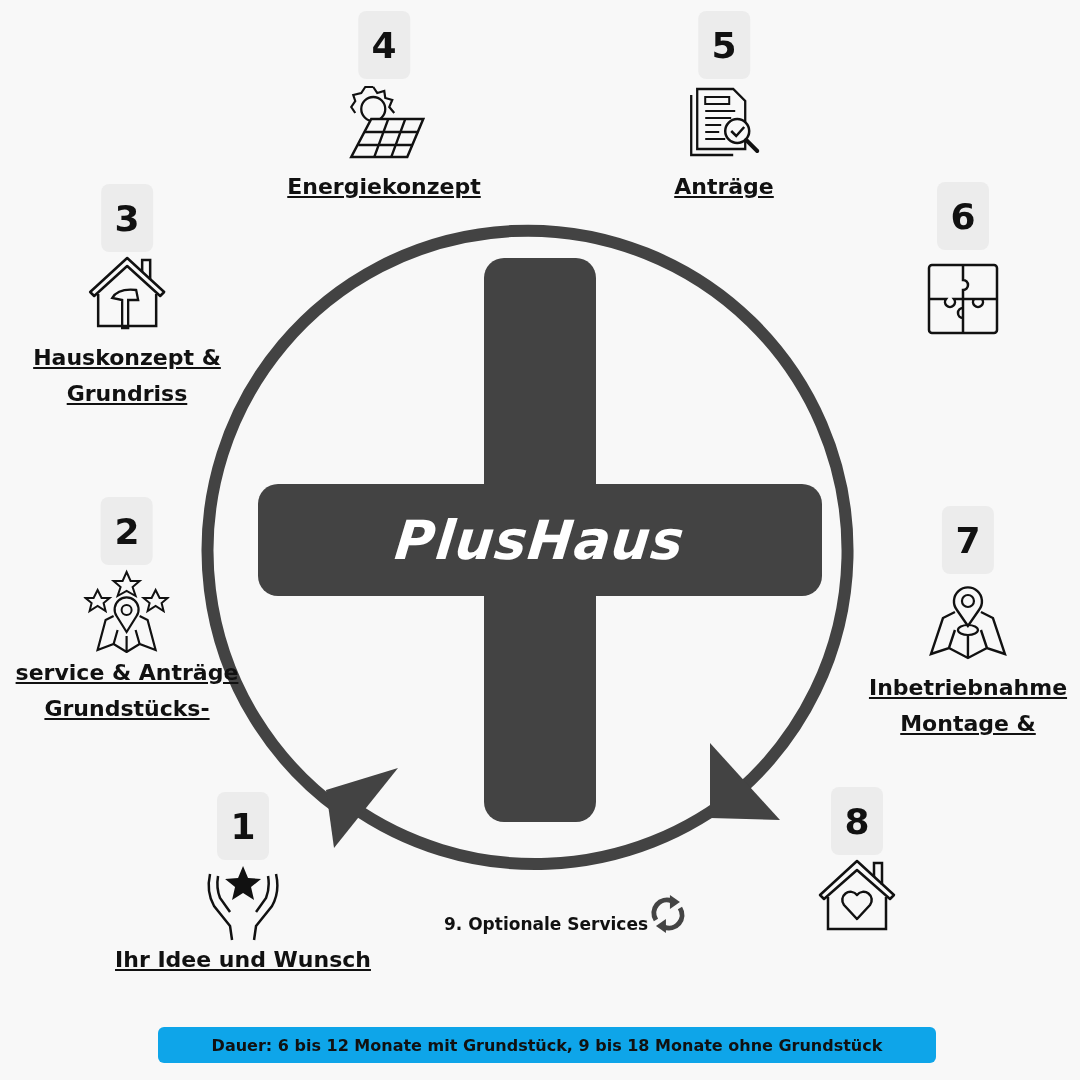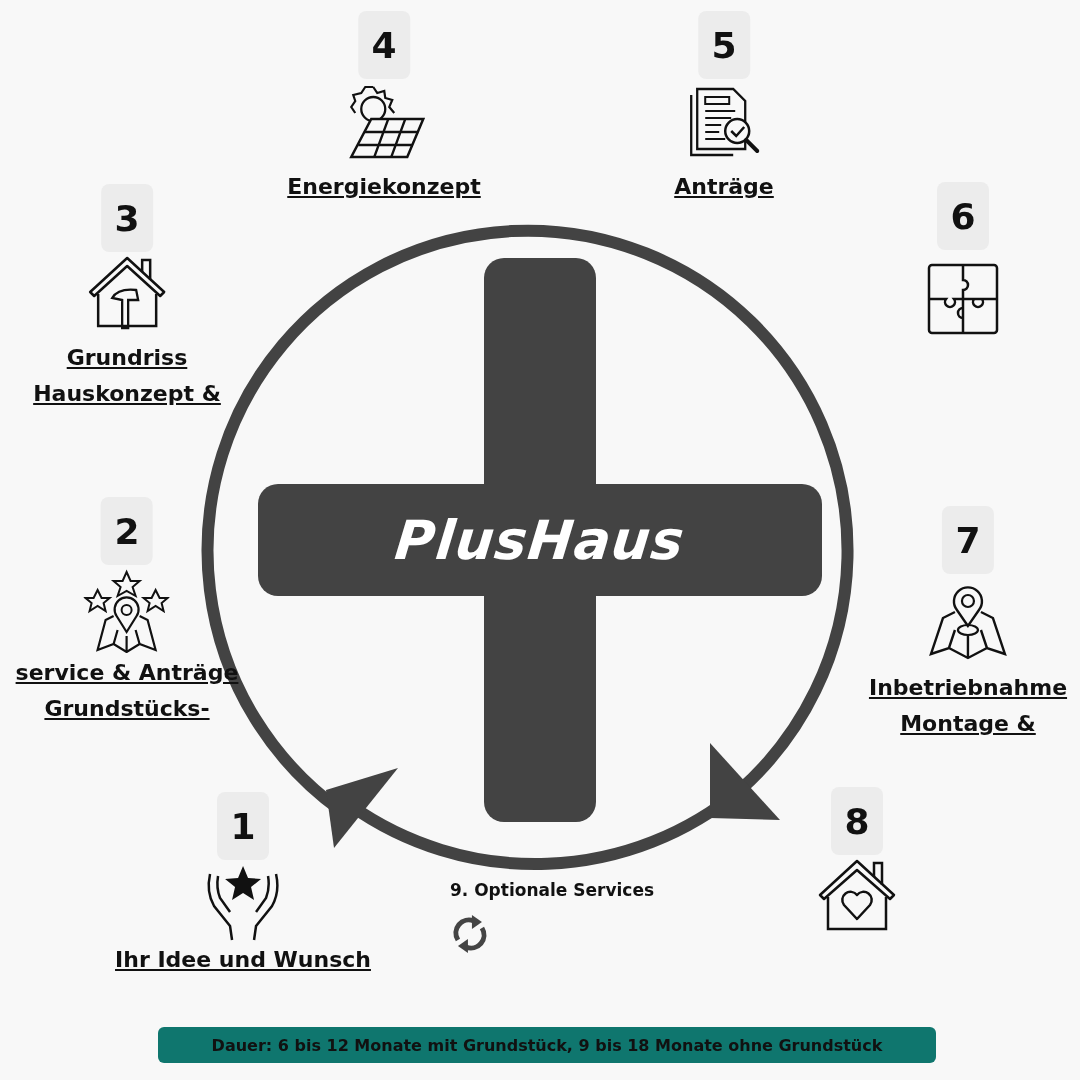--- a/index.html
+++ b/index.html
@@ -9,24 +9,24 @@
   .cross-v { position:absolute; left:484px; top:258px; width:112px; height:564px; background:#434343; border-radius:20px; }
   .cross-h { position:absolute; left:258px; top:484px; width:564px; height:112px; background:#434343; border-radius:20px; }
   .brand { position:absolute; left:258px; top:484px; width:564px; height:112px; display:flex; align-items:center; justify-content:center;
            color:#fff; font-family:"DejaVu Sans", sans-serif; font-weight:bold; font-style:italic; font-size:54px; letter-spacing:1px;
            transform:skewX(-6deg); }
   .step { position:absolute; display:flex; flex-direction:column; align-items:center; transform:translateX(-50%); }
   .num { width:52px; height:68px; background:#ececec; border-radius:8px; display:flex; align-items:center; justify-content:center;
          font-weight:bold; font-size:36px; color:#111; }
   .icon { width:86px; height:80px; margin-top:2px; }
   .label { font-weight:bold; font-size:22px; text-align:center; line-height:36px; white-space:nowrap;text-decoration:underline; }
-  .opt { position:absolute; left:552px; top:880px; transform:translateX(-50%); display:flex; flex-direction:column; align-items:flex-start; }
+  .opt { position:absolute; left:566px; top:880px; transform:translateX(-50%); display:flex; flex-direction:row; align-items:flex-end; }
   .opt-label { font-weight:bold; font-size:17px; white-space:nowrap; }
   .opt-icon { width:40px; height:40px; margin-top:14px; }
-  .footer { position:absolute; left:158px; top:1027px; width:778px; height:36px; background:#0f766e; border-radius:6px;
+  .footer { position:absolute; left:158px; top:1027px; width:778px; height:36px; background:#0ea5e9; border-radius:6px;
             display:flex; align-items:center; justify-content:center; font-weight:bold; font-size:16px; white-space:nowrap; }
 </style>
 </head>
 <body>
 
 <svg class="ring" viewBox="0 0 1080 1080">
   <path d="M 340 810 A 320 320 0 1 1 740 790" fill="none" stroke="#434343" stroke-width="12"></path>
   <path d="M 740 790 A 320 320 0 0 1 350 805" fill="none" stroke="#434343" stroke-width="12"></path>
   <polygon points="334,848 326,790 398,768" fill="#434343"></polygon>
   <polygon points="710,743 710,818 780,820" fill="#434343"></polygon>
@@ -64,22 +64,22 @@
 
 <div class="step" style="left:127px; top:184px;">
   <div class="num">3</div>
   <svg class="icon" viewBox="0 0 86 80">
     <path d="M6,38 L43,4 L80,38 L76,42 L43,12 L10,42 Z" fill="none" stroke="#111" stroke-width="2.5" stroke-linejoin="round"></path>
     <path d="M58,18 L58,6 L66,6 L66,26" fill="none" stroke="#111" stroke-width="2.5"></path>
     <path d="M14,40 L14,72 L72,72 L72,40" fill="none" stroke="#111" stroke-width="2.5"></path>
     <path d="M28,44 Q34,34 52,36 L54,46 L44,46 L44,74 L38,74 L38,46 Z" fill="none" stroke="#111" stroke-width="2.3"></path>
   </svg>
   <div class="label" style="margin-top:6px;">
+    <div>Hauskonzept &amp;</div>
     <div>Grundriss</div>
-    <div>Hauskonzept &amp;</div>
   </div>
 </div>
 
 <div class="step" style="left:384px; top:11px;">
   <div class="num">4</div>
   <svg class="icon" viewBox="0 0 86 80">
     <circle cx="32" cy="28" r="12" fill="none" stroke="#111" stroke-width="2.3"></circle>
     <path d="M32,6 L36,12 L43,10 L44,17 L51,19 L48,26 L53,32 M14,32 L10,26 L14,20 L12,14 L20,12 L24,6 L32,6" fill="none" stroke="#111" stroke-width="2.2"></path>
     <polygon points="30,38 82,38 66,76 10,76" fill="#f8f8f8" stroke="#111" stroke-width="2.5"></polygon>
     <path d="M23,51 L77,51 M17,64 L71,64 M47,38 L33,76 M64,38 L50,76" stroke="#111" stroke-width="2.3"></path>

